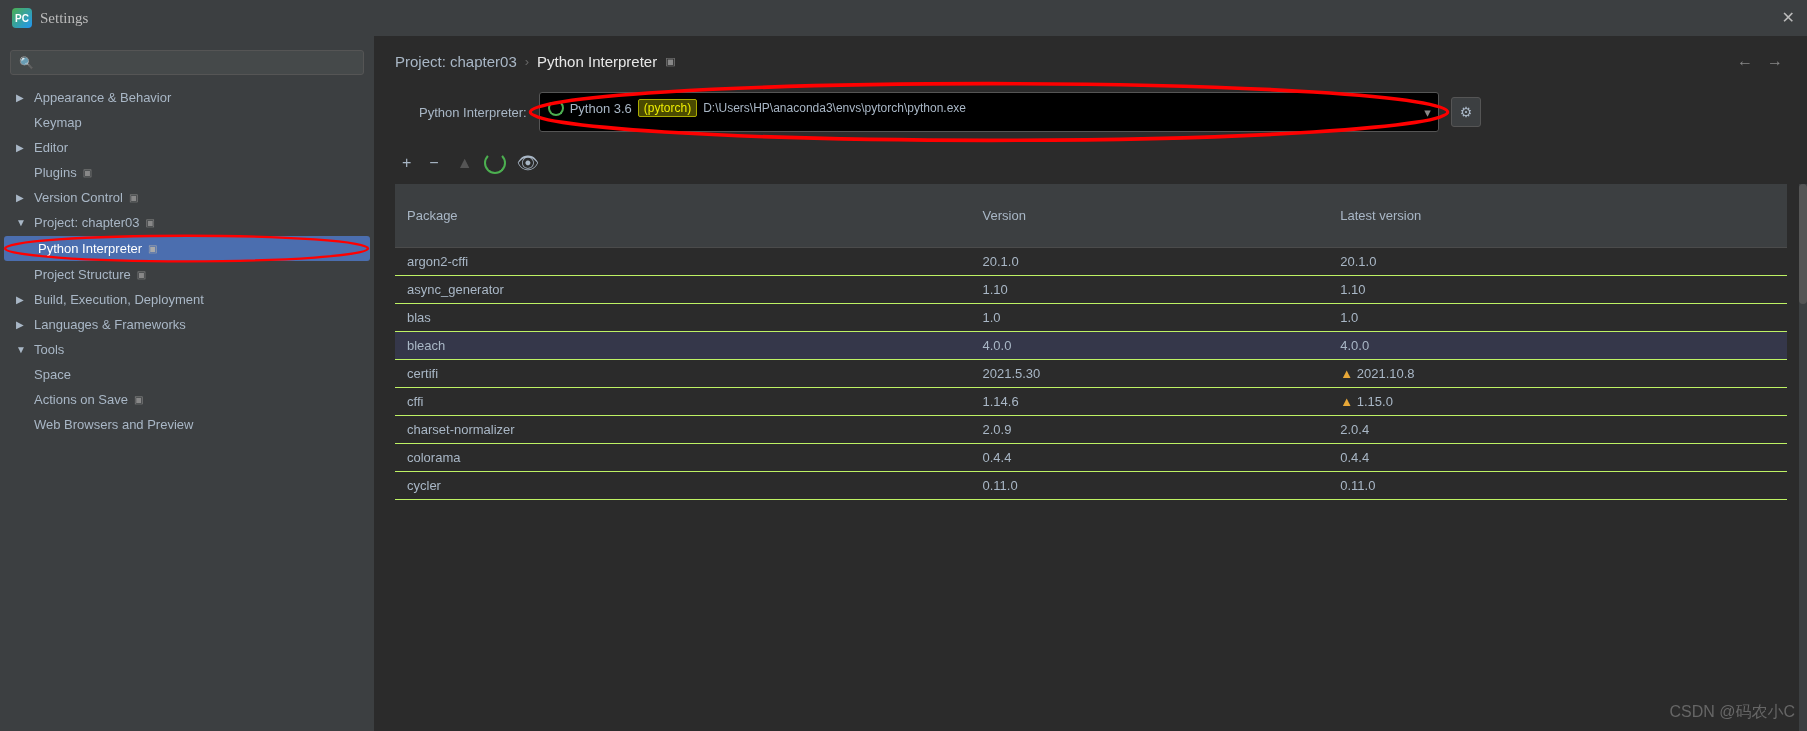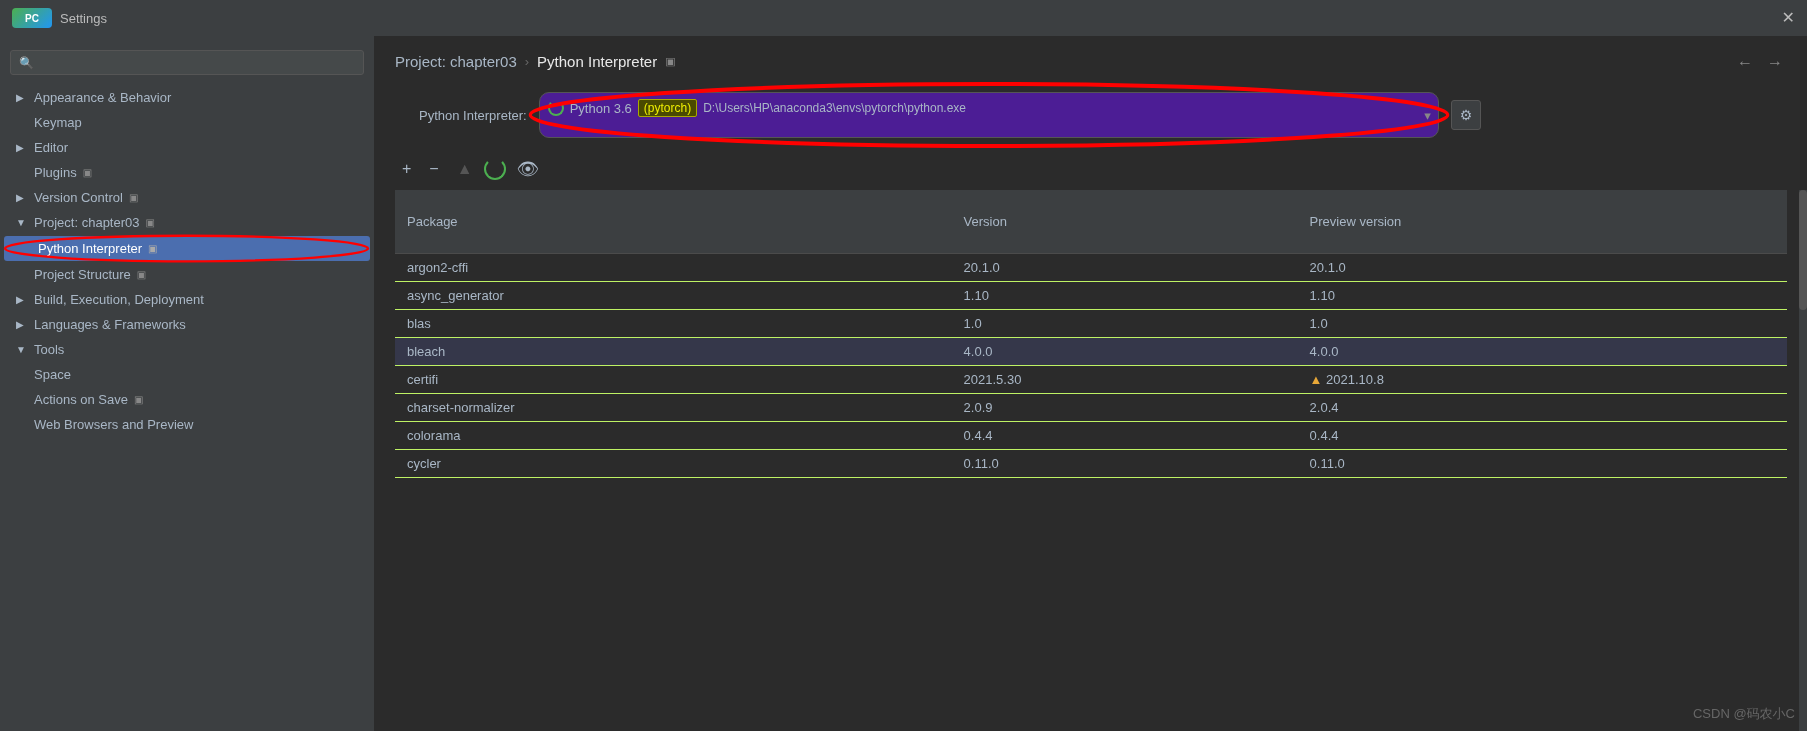--- a/index.html
+++ b/index.html
@@ -23,30 +23,31 @@
       height: 36px;
       flex-shrink: 0;
     }
     .title-bar-left {
       display: flex;
       align-items: center;
       gap: 8px;
     }
     .title-bar-title {
       color: #bbb;
-      font-size: 13px;
+      font-size: 15px;
+      font-family: Liberation Serif, serif;
     }
     .title-bar-close {
       color: #bbb;
       cursor: pointer;
       font-size: 16px;
       line-height: 1;
     }
     .app-icon {
-      width: 40px;
+      width: 20px;
       height: 20px;
       background: linear-gradient(135deg, #4CAF50, #2196F3);
       border-radius: 4px;
       display: flex;
       align-items: center;
       justify-content: center;
       font-size: 10px;
       color: white;
       font-weight: bold;
     }
@@ -153,24 +154,24 @@
     .interpreter-label {
       color: #a9b7c6;
       white-space: nowrap;
     }
     .interpreter-selector-wrapper {
       position: relative;
       flex: 1;
       max-width: 900px;
     }
     .interpreter-selector {
-      background: #4c1d95;
+      background: #000000;
       border: 1px solid #555;
-      border-radius: 10px;
-      padding: 6px 30px 20px 8px;
+      border-radius: 3px;
+      padding: 6px 30px 14px 8px;
       color: #a9b7c6;
       display: flex;
       align-items: center;
       gap: 6px;
       cursor: pointer;
       width: 100%;
     }
     .interpreter-icon {
       width: 16px;
       height: 16px;
@@ -267,21 +268,21 @@
       width: 8px;
       height: 120px;
       background: #555;
       border-radius: 4px;
     }
     .watermark {
       position: fixed;
       bottom: 8px;
       right: 12px;
       color: #666;
-      font-size: 13px;
+      font-size: 16px;
     }
   </style>
 </head>
 <body>
 
 <div class="title-bar">
   <div class="title-bar-left">
     <div class="app-icon">PC</div>
     <span class="title-bar-title">Settings</span>
   </div>
@@ -418,21 +419,21 @@
       <div class="refresh-btn" title="Refresh"></div>
       <button class="toolbar-btn" style="font-size:18px;">👁</button>
     </div>
 
     <div class="packages-table" style="position:relative;">
       <table>
         <thead>
           <tr>
             <th>Package</th>
             <th>Version</th>
-            <th>Preview version</th>
+            <th>Latest version</th>
           </tr>
         </thead>
         <tbody id="packages-tbody">
         <tr>
               <td>argon2-cffi</td>
               <td>20.1.0</td>
               <td>20.1.0</td>
             </tr>
             <tr>
               <td>async_generator</td>
@@ -448,20 +449,25 @@
               <td>bleach</td>
               <td>4.0.0</td>
               <td>4.0.0</td>
             </tr>
             <tr>
               <td>certifi</td>
               <td>2021.5.30</td>
               <td><span style="color:#e8a838;">▲ </span>2021.10.8</td>
             </tr>
             <tr>
+              <td>cffi</td>
+              <td>1.14.6</td>
+              <td><span style="color:#e8a838;">▲ </span>1.15.0</td>
+            </tr>
+            <tr>
               <td>charset-normalizer</td>
               <td>2.0.9</td>
               <td>2.0.4</td>
             </tr>
             <tr>
               <td>colorama</td>
               <td>0.4.4</td>
               <td>0.4.4</td>
             </tr>
             <tr>

